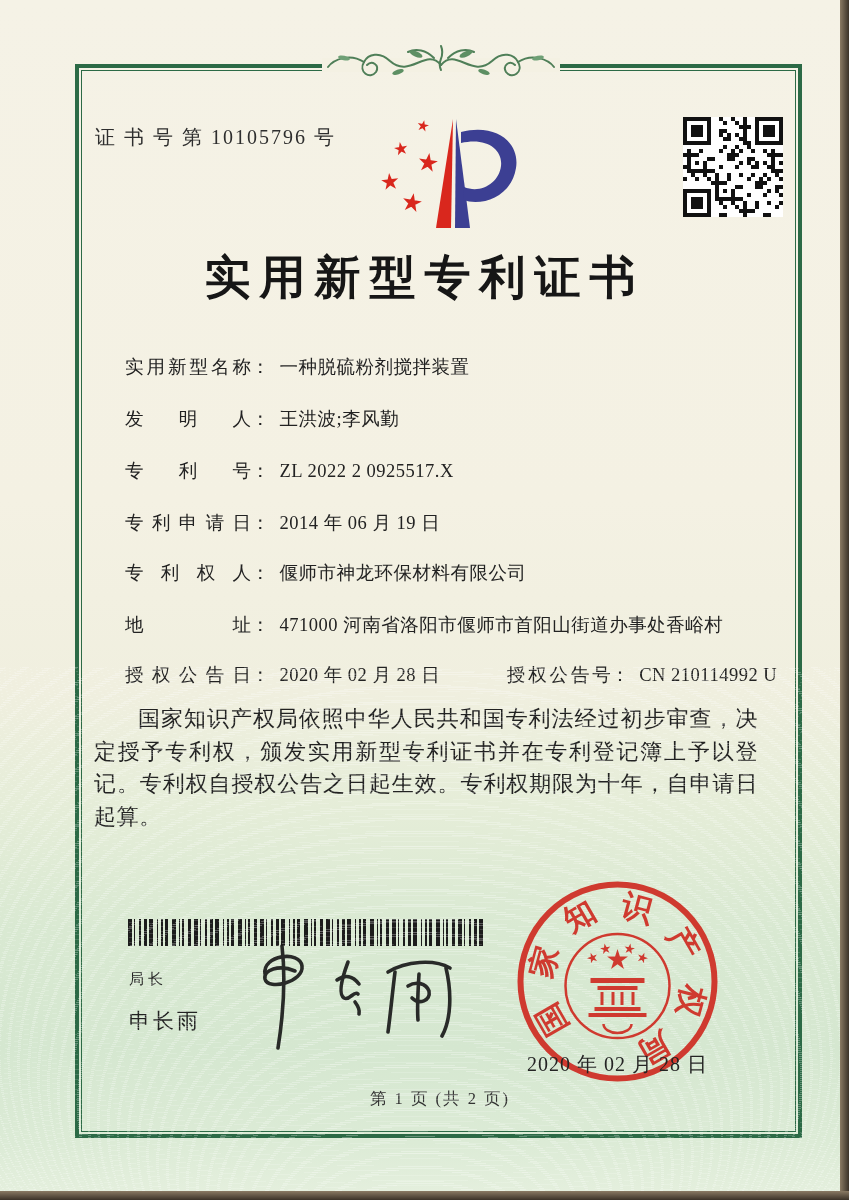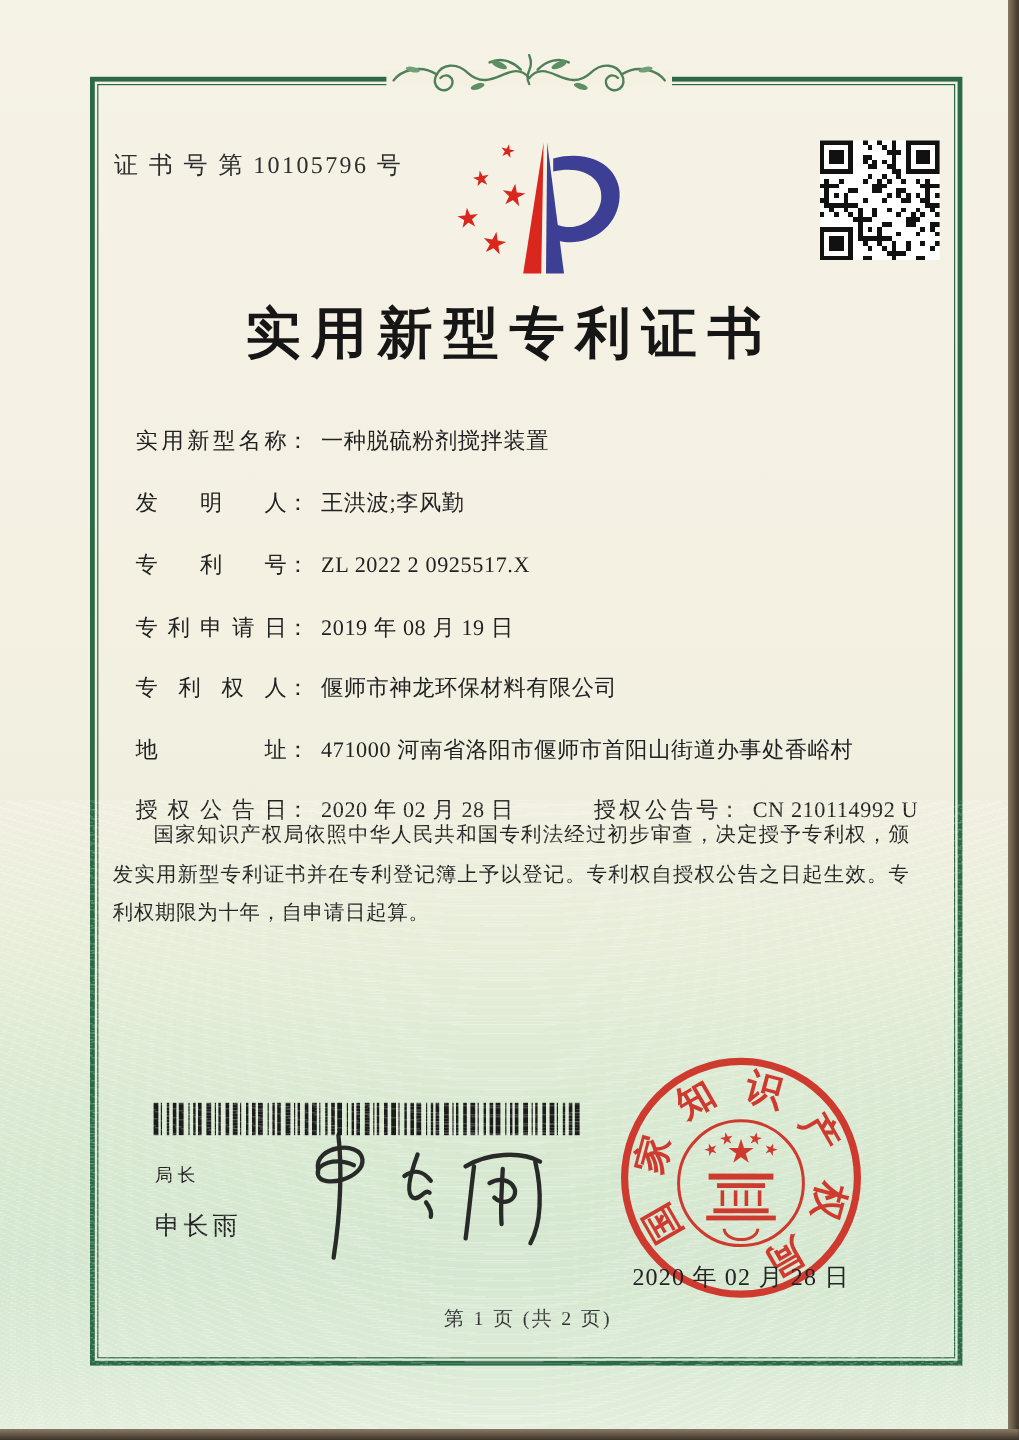--- a/index.html
+++ b/index.html
@@ -44,29 +44,29 @@
   }
   .qr{position:absolute;left:683px;top:117px;width:100px;height:100px;z-index:2;}
   .logo{position:absolute;left:366px;top:110px;width:175px;height:130px;z-index:2;}
 
   .title{
     position:absolute;left:0;top:247px;width:849px;text-align:center;
     font-size:46px;font-weight:bold;letter-spacing:9px;color:#161616;
   }
 
   .fields{position:absolute;left:113px;top:354px;width:660px;font-size:18.5px;color:#222;}
-  .frow{position:absolute;left:0;white-space:nowrap;}
+  .frow{position:absolute;left:12px;white-space:nowrap;}
   .flabel{display:inline-block;width:126px;text-align:justify;text-align-last:justify;vertical-align:bottom;}
   .fcolon{display:inline-block;margin-right:10px;}
   .fvalue{letter-spacing:.5px;}
   .grp2{margin-left:62px;}
   .grp2 .flabel{width:104px;}
 
-  .paras{position:absolute;left:94px;top:680px;width:664px;
-    font-size:17px;line-height:32.5px;color:#222;text-align:justify;letter-spacing:.6px;}
+  .paras{position:absolute;left:94px;top:703px;width:664px;
+    font-size:22px;line-height:32.5px;color:#222;text-align:justify;letter-spacing:.6px;}
   .paras p{margin:0;text-indent:2em;}
 
   .barcode{position:absolute;left:128px;top:919px;width:364px;height:27px;}
   .barcode span{position:absolute;top:0;height:100%;background:#1c1c1c;display:block;}
 
   .director-title{position:absolute;left:129px;top:970px;font-size:15px;letter-spacing:4px;color:#222;}
   .director-name{position:absolute;left:129px;top:1007px;font-size:21px;letter-spacing:3px;color:#222;}
   .signature{position:absolute;left:238px;top:938px;width:232px;height:118px;z-index:3;}
 
   .seal{position:absolute;left:514px;top:878px;width:207px;height:207px;z-index:2;opacity:.95;}
@@ -283,21 +283,21 @@
       <div class="frow" style="top:0">
         <span class="flabel">实用新型名称</span><span class="fcolon">：</span><span class="fvalue">一种脱硫粉剂搅拌装置</span>
       </div>
       <div class="frow" style="top:52px">
         <span class="flabel">发明人</span><span class="fcolon">：</span><span class="fvalue">王洪波;李风勤</span>
       </div>
       <div class="frow" style="top:104px">
         <span class="flabel">专利号</span><span class="fcolon">：</span><span class="fvalue">ZL 2022 2 0925517.X</span>
       </div>
       <div class="frow" style="top:156px">
-        <span class="flabel">专利申请日</span><span class="fcolon">：</span><span class="fvalue">2019 年 08 月 19 日</span>
+        <span class="flabel">专利申请日</span><span class="fcolon">：</span><span class="fvalue">2014 年 06 月 19 日</span>
       </div>
       <div class="frow" style="top:206px">
         <span class="flabel">专利权人</span><span class="fcolon">：</span><span class="fvalue">偃师市神龙环保材料有限公司</span>
       </div>
       <div class="frow" style="top:258px">
         <span class="flabel">地址</span><span class="fcolon">：</span><span class="fvalue">471000 河南省洛阳市偃师市首阳山街道办事处香峪村</span>
       </div>
       <div class="frow" style="top:308px">
         <span><span class="flabel">授权公告日</span><span class="fcolon">：</span><span class="fvalue">2020 年 02 月 28 日</span></span>
         <span class="grp2"><span class="flabel">授权公告号</span><span class="fcolon">：</span><span class="fvalue">CN 210114992 U</span></span>

